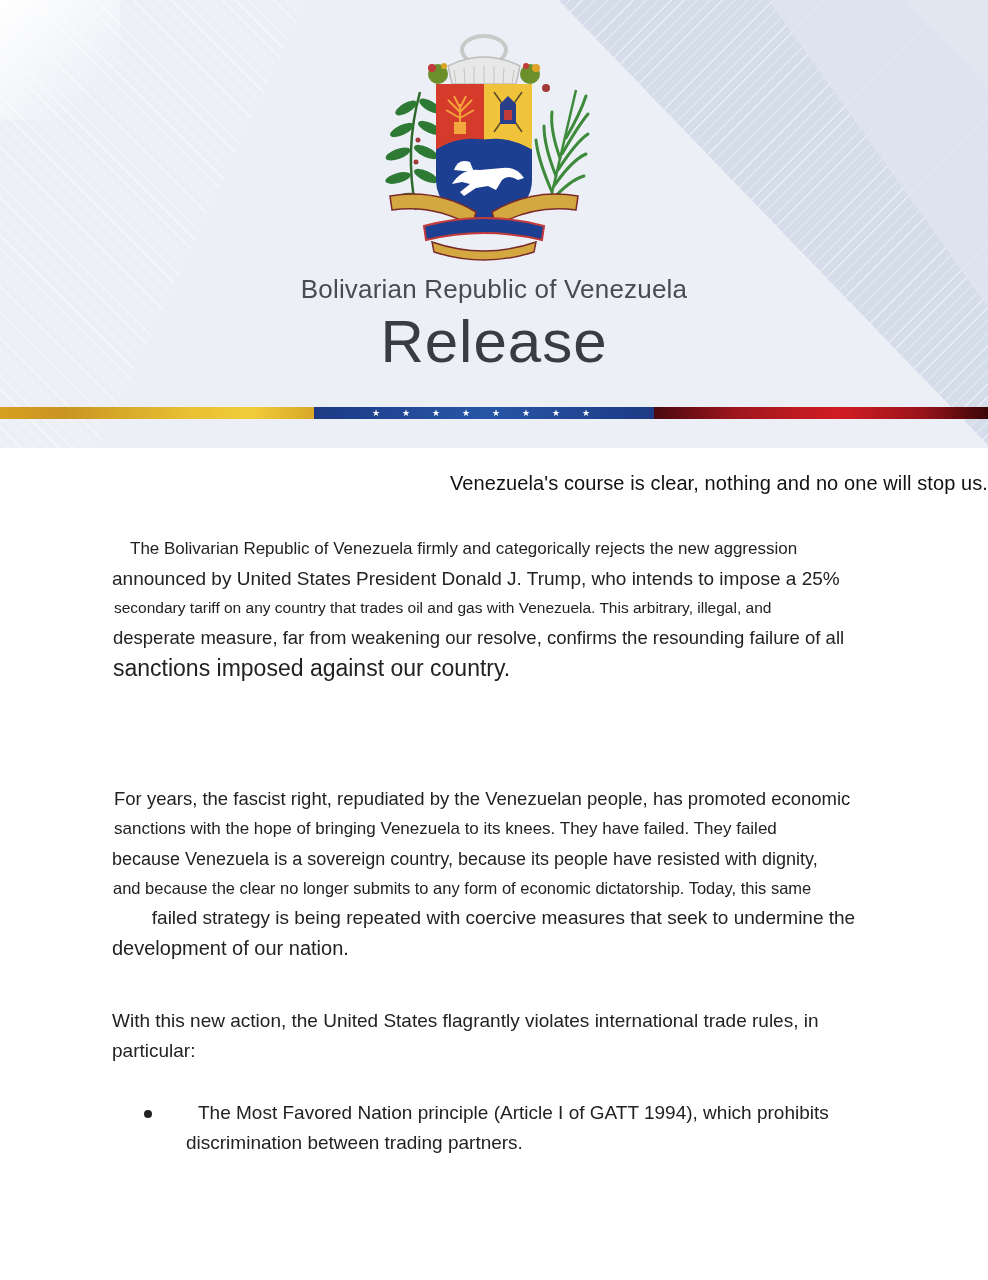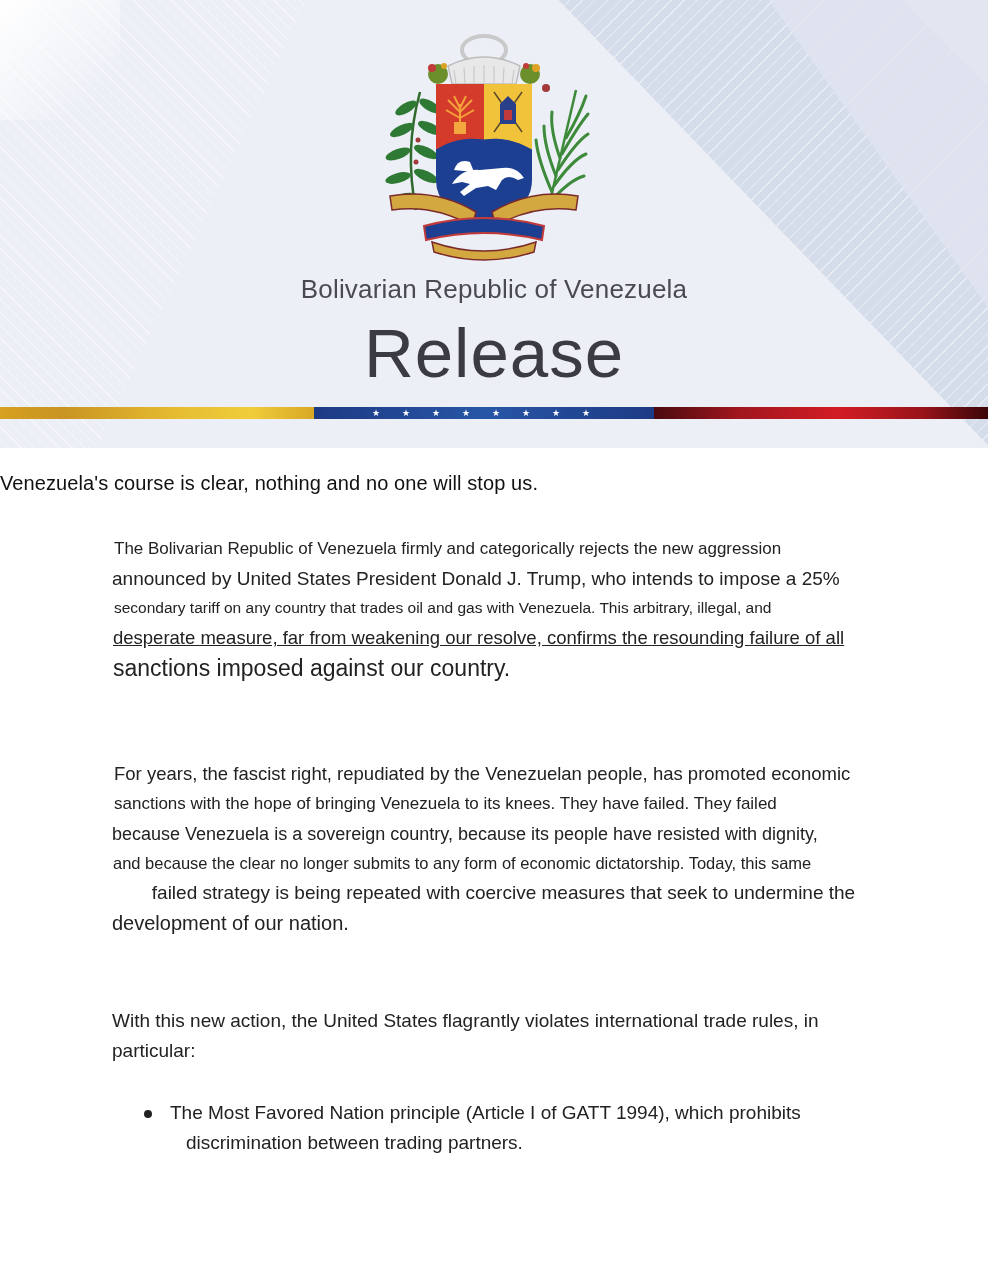--- a/index.html
+++ b/index.html
@@ -37,22 +37,22 @@
 
     .crest {
       position: absolute; left: 376px; top: 30px; width: 216px; height: 232px;
     }
 
     .subtitle {
       position: absolute; left: 0; width: 988px; top: 274px; text-align: center;
       font-size: 26px; color: #4a4b52; letter-spacing: 0.2px;
     }
     .title {
-      position: absolute; left: 0; width: 988px; top: 304px; text-align: center;
-      font-size: 69px; color: #3b3c42; letter-spacing: 1px; line-height: 100px;
+      position: absolute; left: 0; width: 988px; top: 292px; text-align: center;
+      font-size: 60px; color: #3b3c42; letter-spacing: 1px; line-height: 100px;
     }
 
     .tricolor {
       position: absolute; left: 0; top: 407px; width: 988px; height: 12px; display: flex;
     }
     .tricolor .yellow {
       width: 314px; height: 100%;
       background: linear-gradient(90deg, #d6a020 0%, #c99422 20%, #e8c032 60%, #f0cc3a 80%, #d8a826 100%);
     }
     .tricolor .blue {
@@ -62,37 +62,37 @@
     }
     .tricolor .blue .star { width: 30px; color: #ffffff; font-size: 9px; line-height: 12px; text-align: left; }
     .tricolor .red {
       flex: 1; height: 100%;
       background: linear-gradient(90deg, #4a0a10 0%, #a0161e 25%, #d21c24 55%, #9a141a 80%, #3a0608 100%);
     }
 
     .content { position: absolute; left: 0; top: 448px; width: 988px; }
 
     .lead {
-      position: absolute; left: 0; width: 988px; top: 24px; text-align: left;
+      position: absolute; left: 0; width: 988px; top: 24px; text-align: right;
       font-size: 20px; color: #111; letter-spacing: 0.1px;
     }
 
     .para {
       position: absolute; left: 112px; width: 780px; color: #222;
     }
     .para .line { display: block; white-space: nowrap; }
 
     .p1 { top: 86px; }
-    .p1 .l1 { font-size: 17px; line-height: 30px; padding-left: 2px; }
+    .p1 .l1 { font-size: 17px; line-height: 30px; padding-left: 2px; margin-left: 16px; }
     .p1 .l2 { font-size: 19px; line-height: 29px; }
     .p1 .l3 { font-size: 15.5px; line-height: 30px; padding-left: 2px; }
-    .p1 .l4 { font-size: 18.5px; line-height: 30px; padding-left: 1px; text-decoration: underline; }
+    .p1 .l4 { font-size: 18.5px; line-height: 30px; padding-left: 1px; }
     .p1 .l5 { font-size: 23px; line-height: 30px; padding-left: 1px; }
 
-    .p2 { top: 311px; }
+    .p2 { top: 336px; }
     .p2 .l1 { font-size: 18.5px; line-height: 30px; padding-left: 2px; }
     .p2 .l2 { font-size: 17px; line-height: 30px; padding-left: 2px; }
     .p2 .l3 { font-size: 18px; line-height: 30px; }
     .p2 .l4 { font-size: 16.5px; line-height: 29px; padding-left: 1px; }
     .p2 .l5 { font-size: 19px; line-height: 30px; padding-left: 3px; text-align: center; }
     .p2 .l6 { font-size: 20px; line-height: 30px; }
 
     .p3 { top: 558px; }
     .p3 .line { font-size: 19px; line-height: 30px; }
 
@@ -226,17 +226,17 @@
   </div>
 
   <div class="para p3">
     <span class="line">With this new action, the United States flagrantly violates international trade rules, in</span>
     <span class="line">particular:</span>
   </div>
 
   <ul class="bullets">
     <li>
       <span class="dot"></span>
-      <span class="line" style="display:block;white-space:nowrap;">The Most Favored Nation principle (Article I of GATT 1994), which prohibits</span>
+      <span class="line" style="display:block;white-space:nowrap;margin-left:28px;">The Most Favored Nation principle (Article I of GATT 1994), which prohibits</span>
       <span class="line" style="display:block;white-space:nowrap;margin-left:16px;">discrimination between trading partners.</span>
     </li>
   </ul>
 </div>
 
 </body></html>

